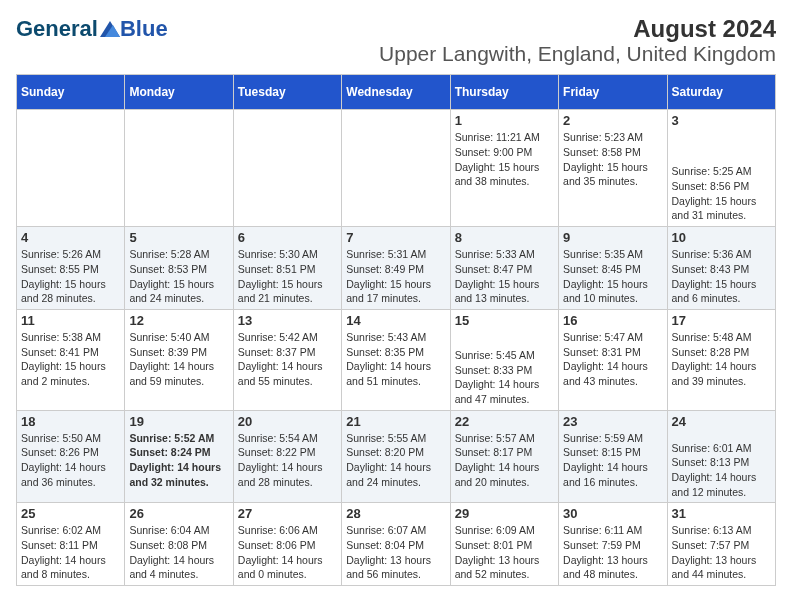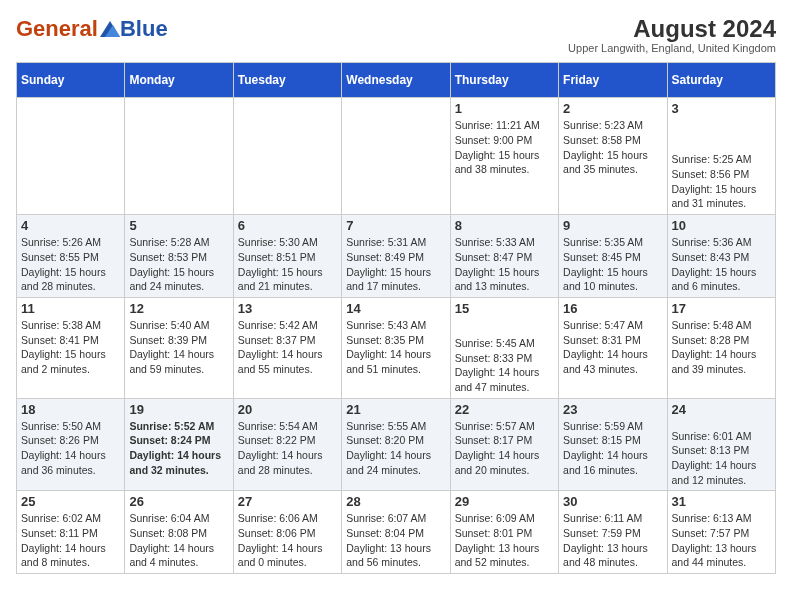--- a/index.html
+++ b/index.html
@@ -21,39 +21,39 @@
       flex-direction: column;
       align-items: flex-start;
     }
     .logo-text {
       display: flex;
       align-items: center;
       font-size: 22px;
       font-weight: bold;
       color: #333;
     }
-    .logo-general { color: #c2410c; }
+    .logo-general { color: #0c4a6e; }
     .logo-blue { color: #2255aa; }
     .logo-icon {
       width: 20px;
       height: 16px;
       margin-left: 2px;
       display: inline-block;
     }
     .title-area {
       text-align: right;
     }
     .month-year {
       font-size: 24px;
       font-weight: bold;
       color: #333;
       line-height: 1.1;
     }
     .location {
-      font-size: 11px;
+      font-size: 21px;
       color: #555;
     }
     .calendar-table {
       width: 100%;
       border-collapse: collapse;
       font-size: 11px;
     }
     .calendar-table th {
       background-color: #2255cc;
       color: #fff;

